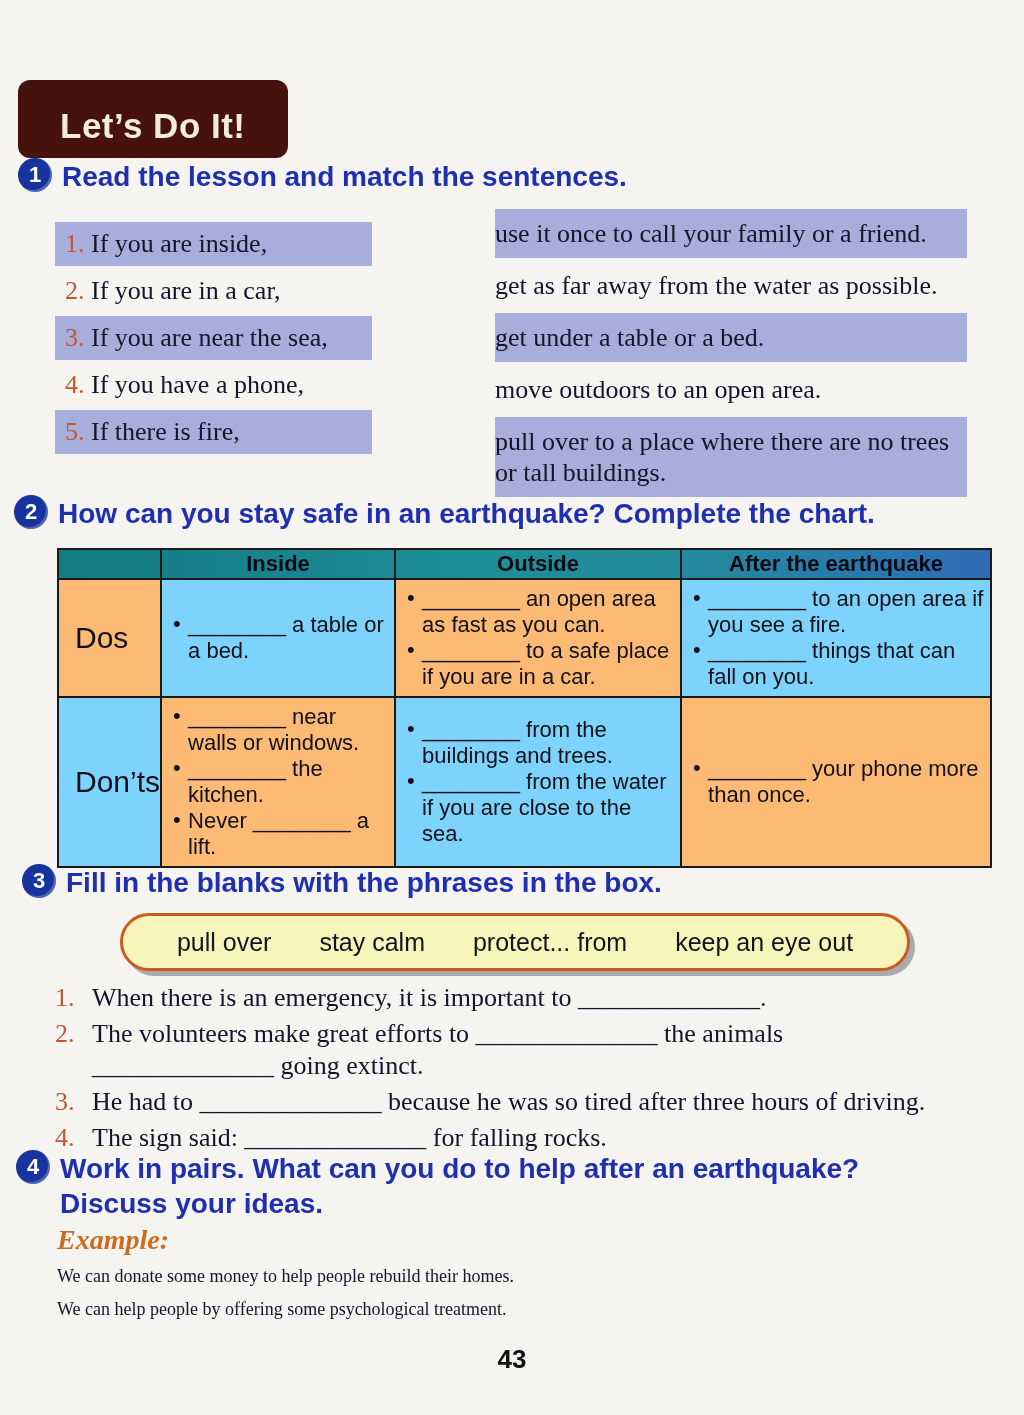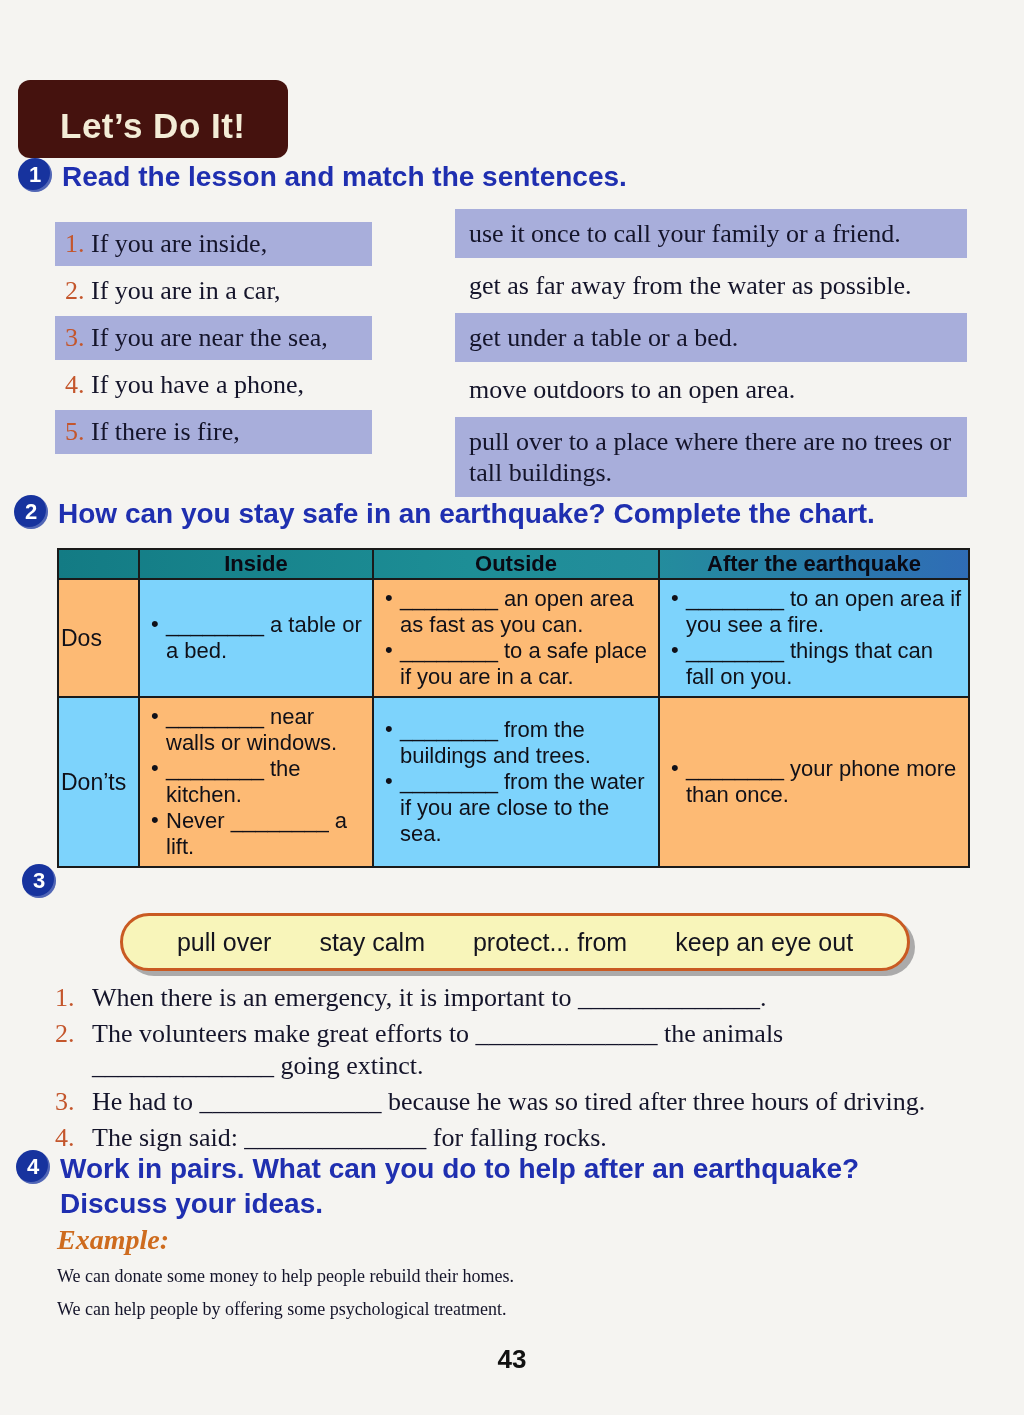--- a/index.html
+++ b/index.html
@@ -43,40 +43,40 @@
 
   
   .match-col-left  { position:absolute; left:55px;  top:222px; width:317px; }
   .match-col-right { position:absolute; left:455px; top:209px; width:512px; }
   .match-item {
     font-family:"Liberation Serif", "DejaVu Serif", serif;
     font-size:26px; color:#14142a;
     margin-bottom:3px;
   }
   .match-col-left .match-item  { padding:7px 4px 7px 10px;  line-height:30px; }
-  .match-col-right .match-item { padding:9px 10px 9px 14px; line-height:31px; }
+  .match-col-right .match-item { padding:9px 10px 9px 0; line-height:31px;margin-left:40px; }
   .match-item.hl { background:#a8aedb; }
   .m-num { color:#c4562c; }
 
   
   .chart-table {
     position:absolute; left:57px; top:548px;
     border-collapse:collapse;
     table-layout:fixed;
     font-size:22px; line-height:26px; color:#101018;
   }
   .chart-table td, .chart-table th { border:2px solid #1a1a1a; vertical-align:middle; }
   .chart-table thead th {
     height:28px; font-size:22px; font-weight:bold; color:#0a0a14;
     text-align:center; padding:1px 2px;
   }
   .chart-table thead tr {
     background:linear-gradient(90deg,#137b84 0%, #1d8e96 45%, #238d9c 65%, #2f6cb6 100%);
   }
-  .row-label { font-size:23px; padding-left:2px; }
+  .row-label { font-size:30px; padding-left:16px; }
   .cell { padding:6px 6px 6px 10px; }
   .cell-item { position:relative; padding-left:16px; }
   .cell-item::before { content:"\2022"; position:absolute; left:1px; top:-1px; }
   .mint  { background:#fdba74; }
   .white-cell { background:#7dd3fc; }
 
   
   .phrase-box {
     position:absolute; left:120px; top:913px; width:790px; height:58px;
     background:#f8f5ba;
@@ -199,20 +199,21 @@
       </td>
       <td class="cell mint">
         <div class="cell-item">________ your phone more than once.</div>
       </td>
     </tr>
   </tbody>
 </table>
 
 <div class="heading" style="left:22px; top:864px; width:990px;">
   <div class="num-circle">3</div>
+  <div class="heading-text">Fill in the blanks with the phrases in the box.</div>
 </div>
 
 <div class="phrase-box">
   <span>pull over</span>
   <span>stay calm</span>
   <span>protect... from</span>
   <span>keep an eye out</span>
 </div>
 
 <div class="sentences serif">

